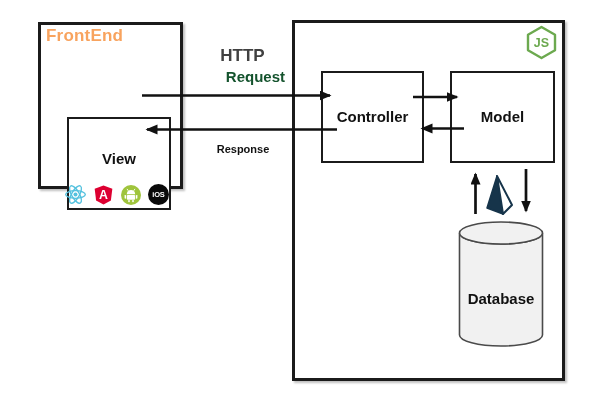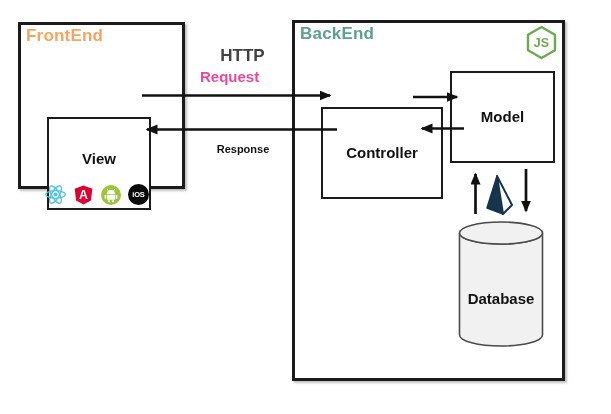--- a/index.html
+++ b/index.html
@@ -12,35 +12,35 @@
   .canvas {
     position: absolute; left: 0; top: 0;
     width: 611px; height: 414px; background: #ffffff;
   }
   .outer-box {
     position: absolute;
     border: 3px solid #1b1b1b;
     background: #ffffff;
     box-shadow: 2px 2px 2px rgba(0,0,0,0.25);
   }
-  .frontend-box { left: 18px; top: 22px; width: 167px; height: 167px; }
+  .frontend-box { left: 38px; top: 22px; width: 145px; height: 167px; }
   .backend-box  { left: 292px; top: 20px; width: 273px; height: 361px; }
   .region-label {
     position: absolute; left: 5px; top: 1px;
     font-size: 17px; font-weight: 700; letter-spacing: 0.2px;
   }
   .frontend-label { color: #F8A35E; }
   .backend-label  { color: #5CA18F; }
   .inner-box {
     position: absolute;
     border: 2px solid #1b1b1b;
     background: #ffffff;
   }
   .view-box { left: 26px; top: 45px; width: 104px; height: 93px; margin-top: 47px; }
-  .controller-box { left: 26px; top: 48px; width: 122px; height: 92px; margin-top: 36px; }
+  .controller-box { left: 26px; top: 48px; width: 103px; height: 92px; }
   .model-box { left: 155px; top: 48px; width: 105px; height: 92px; }
   .inner-label {
     position: absolute; left: 0; right: 0;
     text-align: center;
     font-size: 15px; font-weight: 700; color: #111;
   }
   .view-label { top: 31px; }
   .centered-label {
     position: absolute; left: 0; right: 0; top: 50%;
     transform: translateY(-55%);
@@ -56,21 +56,21 @@
     background: #0a0a0a; color: #ffffff;
     display: flex; align-items: center; justify-content: center;
     font-size: 7.5px; font-weight: 700; letter-spacing: -0.2px;
   }
   .http-label {
     position: absolute; left: 200px; top: 46px; width: 85px;
     text-align: center; font-size: 17px; font-weight: 700; color: #404040;
   }
   .request-label {
     position: absolute; left: 200px; top: 68px; width: 85px;
-    text-align: left; font-size: 15px; font-weight: 700; color: #ec4899;
+    text-align: right; font-size: 15px; font-weight: 700; color: #14532d;
   }
   .response-label {
     position: absolute; left: 197px; top: 143px; width: 92px;
     text-align: center; font-size: 11px; font-weight: 700; color: #111;
   }
   .nodejs-logo { position: absolute; left: 230px; top: 2px; }
   .prisma-logo { position: absolute; left: 190px; top: 151px; }
   .database-svg { position: absolute; left: 163px; top: 198px; }
   .database-label {
     position: absolute; left: 163px; top: 267px; width: 86px;
@@ -130,21 +130,20 @@
         </div>
       </div>
     </div>
   </div>
 
   <div class="http-label">HTTP</div>
   <div class="request-label">Request</div>
   <div class="response-label">Response</div>
 
   <div class="outer-box backend-box">
-    <div class="region-label backend-label">BackEnd</div>
 
     <svg class="nodejs-logo" width="33" height="35" viewBox="0 0 33 35">
       <path d="M16.5,2 L30,9.7 L30,25.3 L16.5,33 L3,25.3 L3,9.7 Z" fill="none" stroke="#6CA94F" stroke-width="2.4" stroke-linejoin="round"></path>
       <text x="16.5" y="22" font-size="12.5" font-weight="bold" fill="#6CA94F" text-anchor="middle" font-family="Liberation Sans, sans-serif">JS</text>
     </svg>
 
     <div class="inner-box controller-box">
       <div class="centered-label">Controller</div>
     </div>
 

